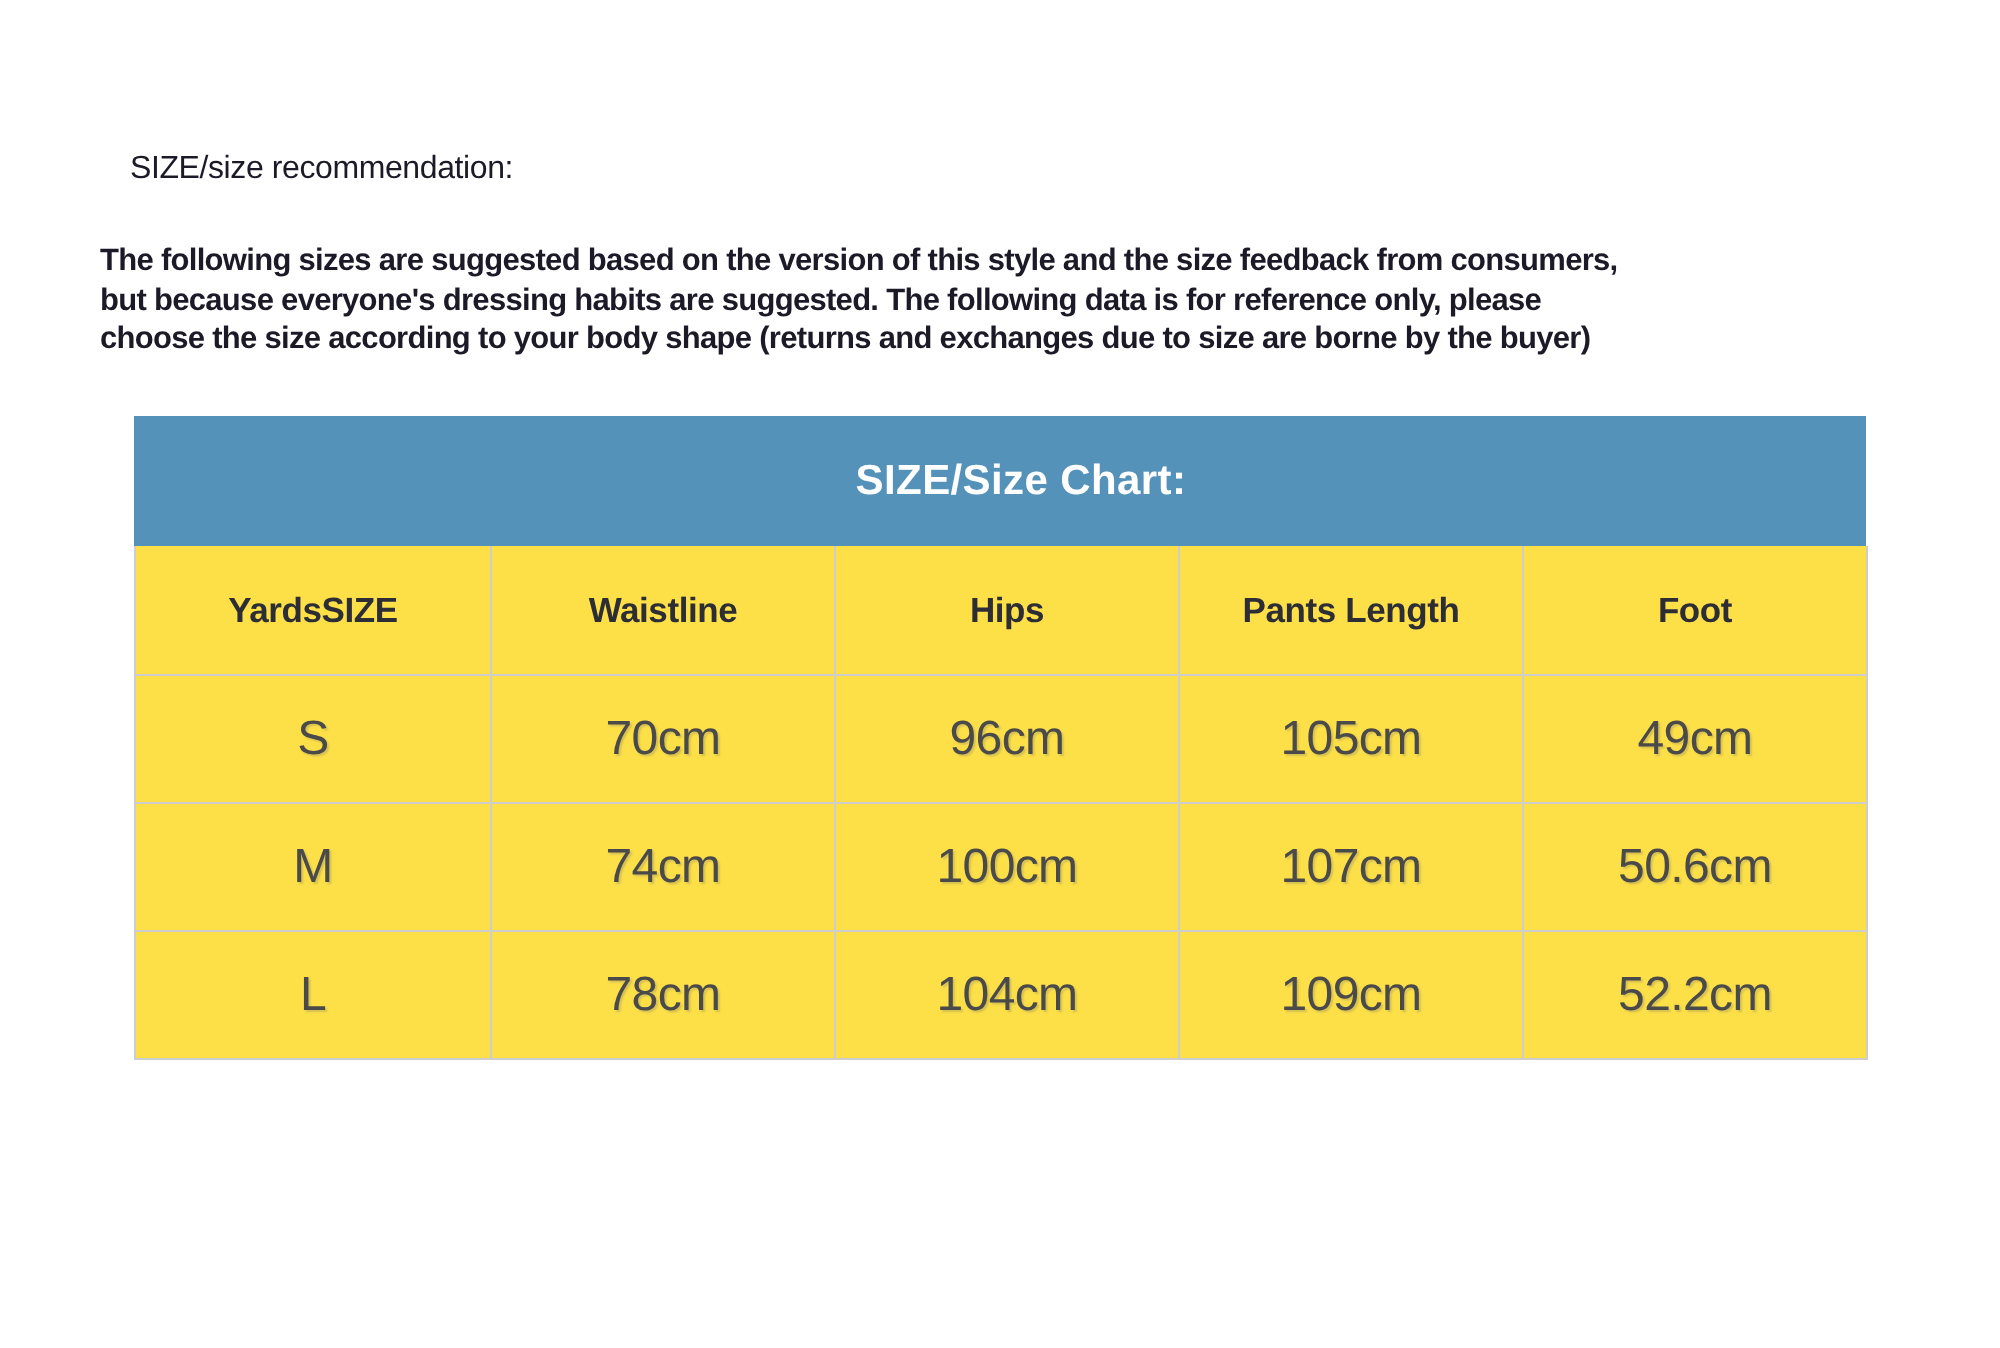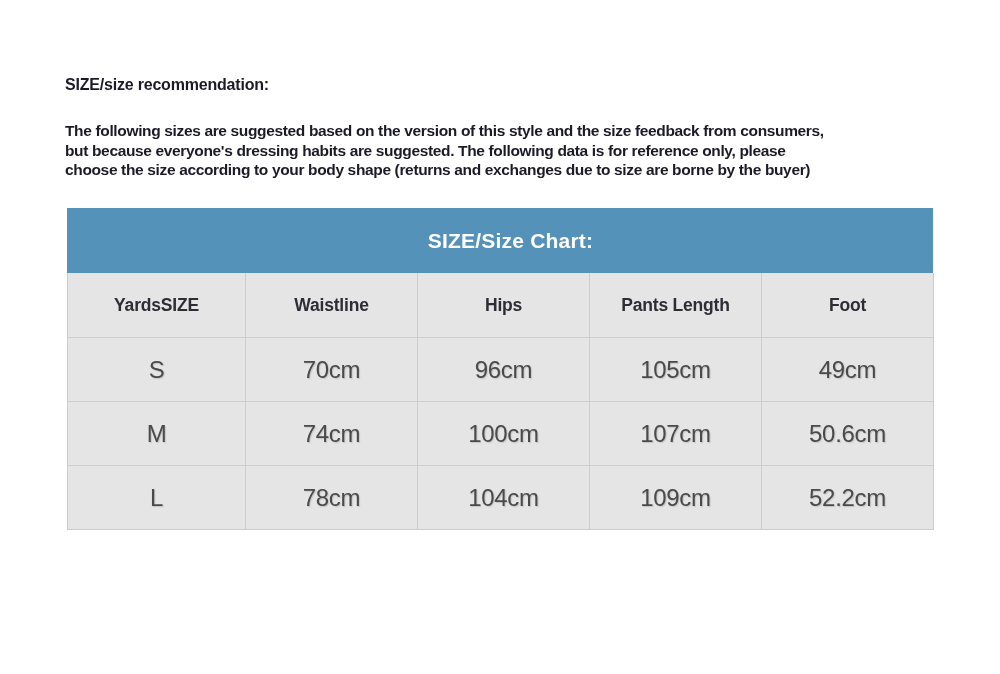--- a/index.html
+++ b/index.html
@@ -14,28 +14,28 @@
     height: 674px;
     background: #ffffff;
     overflow: hidden;
   }
   .page-heading {
     position: absolute;
     left: 65px;
     top: 76px;
     margin: 0;
     font-size: 16px;
-    font-weight: bold;
+    font-weight: normal;
     color: #1d1a28;
     letter-spacing: -0.2px;
     white-space: nowrap;
   }
   .para {
     position: absolute;
-    left: 65px;
+    left: 50px;
     top: 121px;
     font-size: 15.5px;
     font-weight: bold;
     color: #1d1a28;
     line-height: 19.5px;
     letter-spacing: -0.35px;
   }
   .para .pline { white-space: nowrap; }
 
   .size-chart {
@@ -56,21 +56,21 @@
   .title-bar .title-text {
     color: #ffffff;
     font-size: 21px;
     font-weight: bold;
     letter-spacing: 0.2px;
   }
   table.size-table {
     width: 100%;
     border-collapse: collapse;
     table-layout: fixed;
-    background: #e5e5e5;
+    background: #fde047;
   }
   table.size-table th {
     height: 62px;
     font-size: 17.5px;
     font-weight: bold;
     color: #2d2d36;
     text-align: center;
     vertical-align: middle;
     border: 1px solid #cdcdcd;
     border-top: none;

